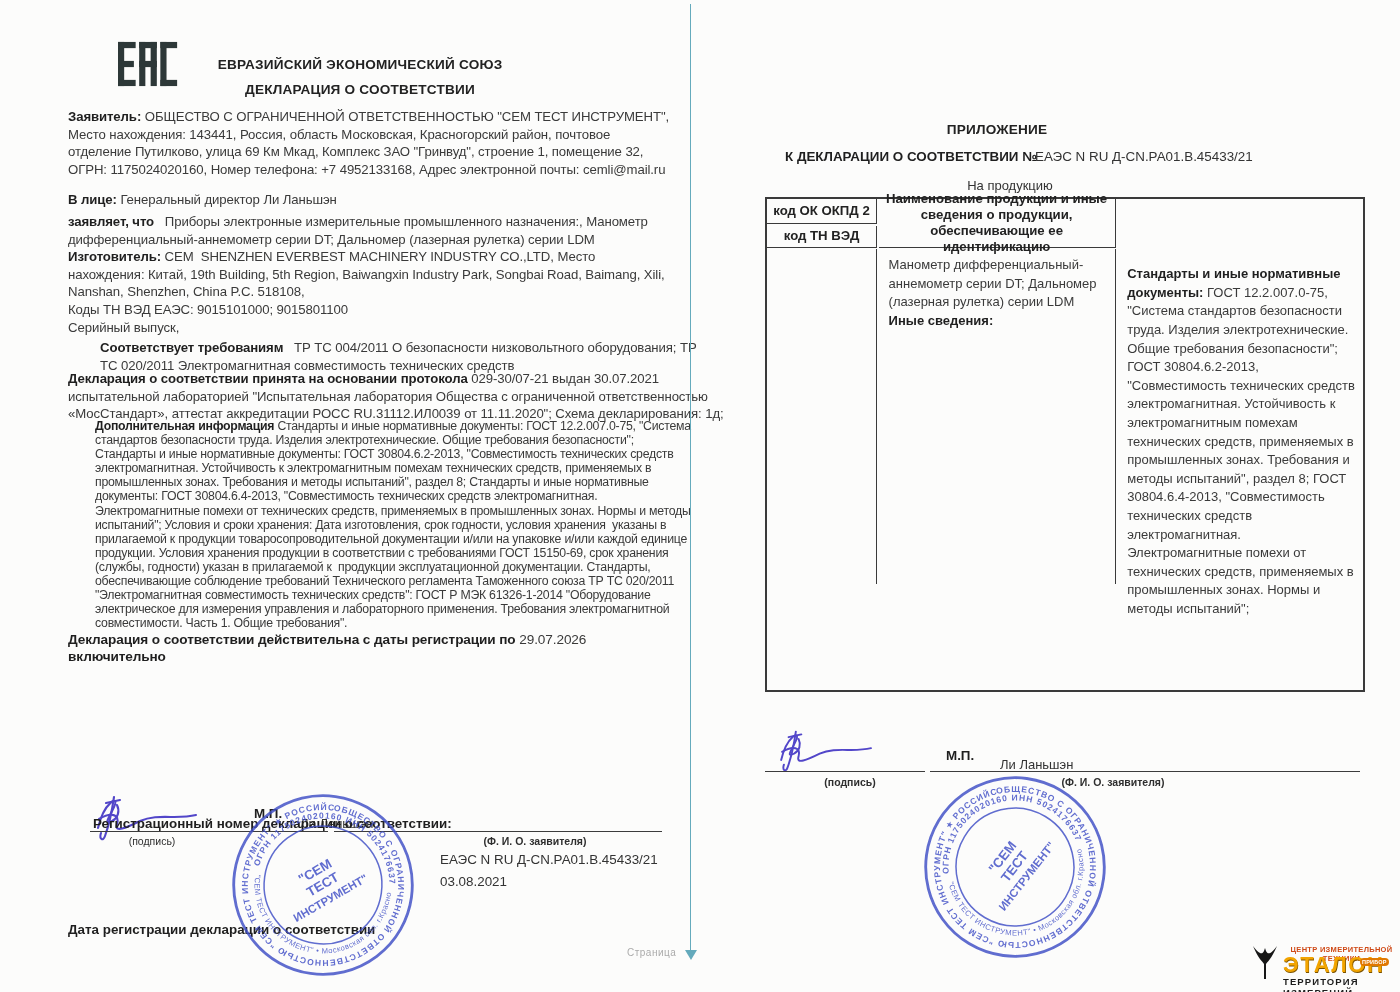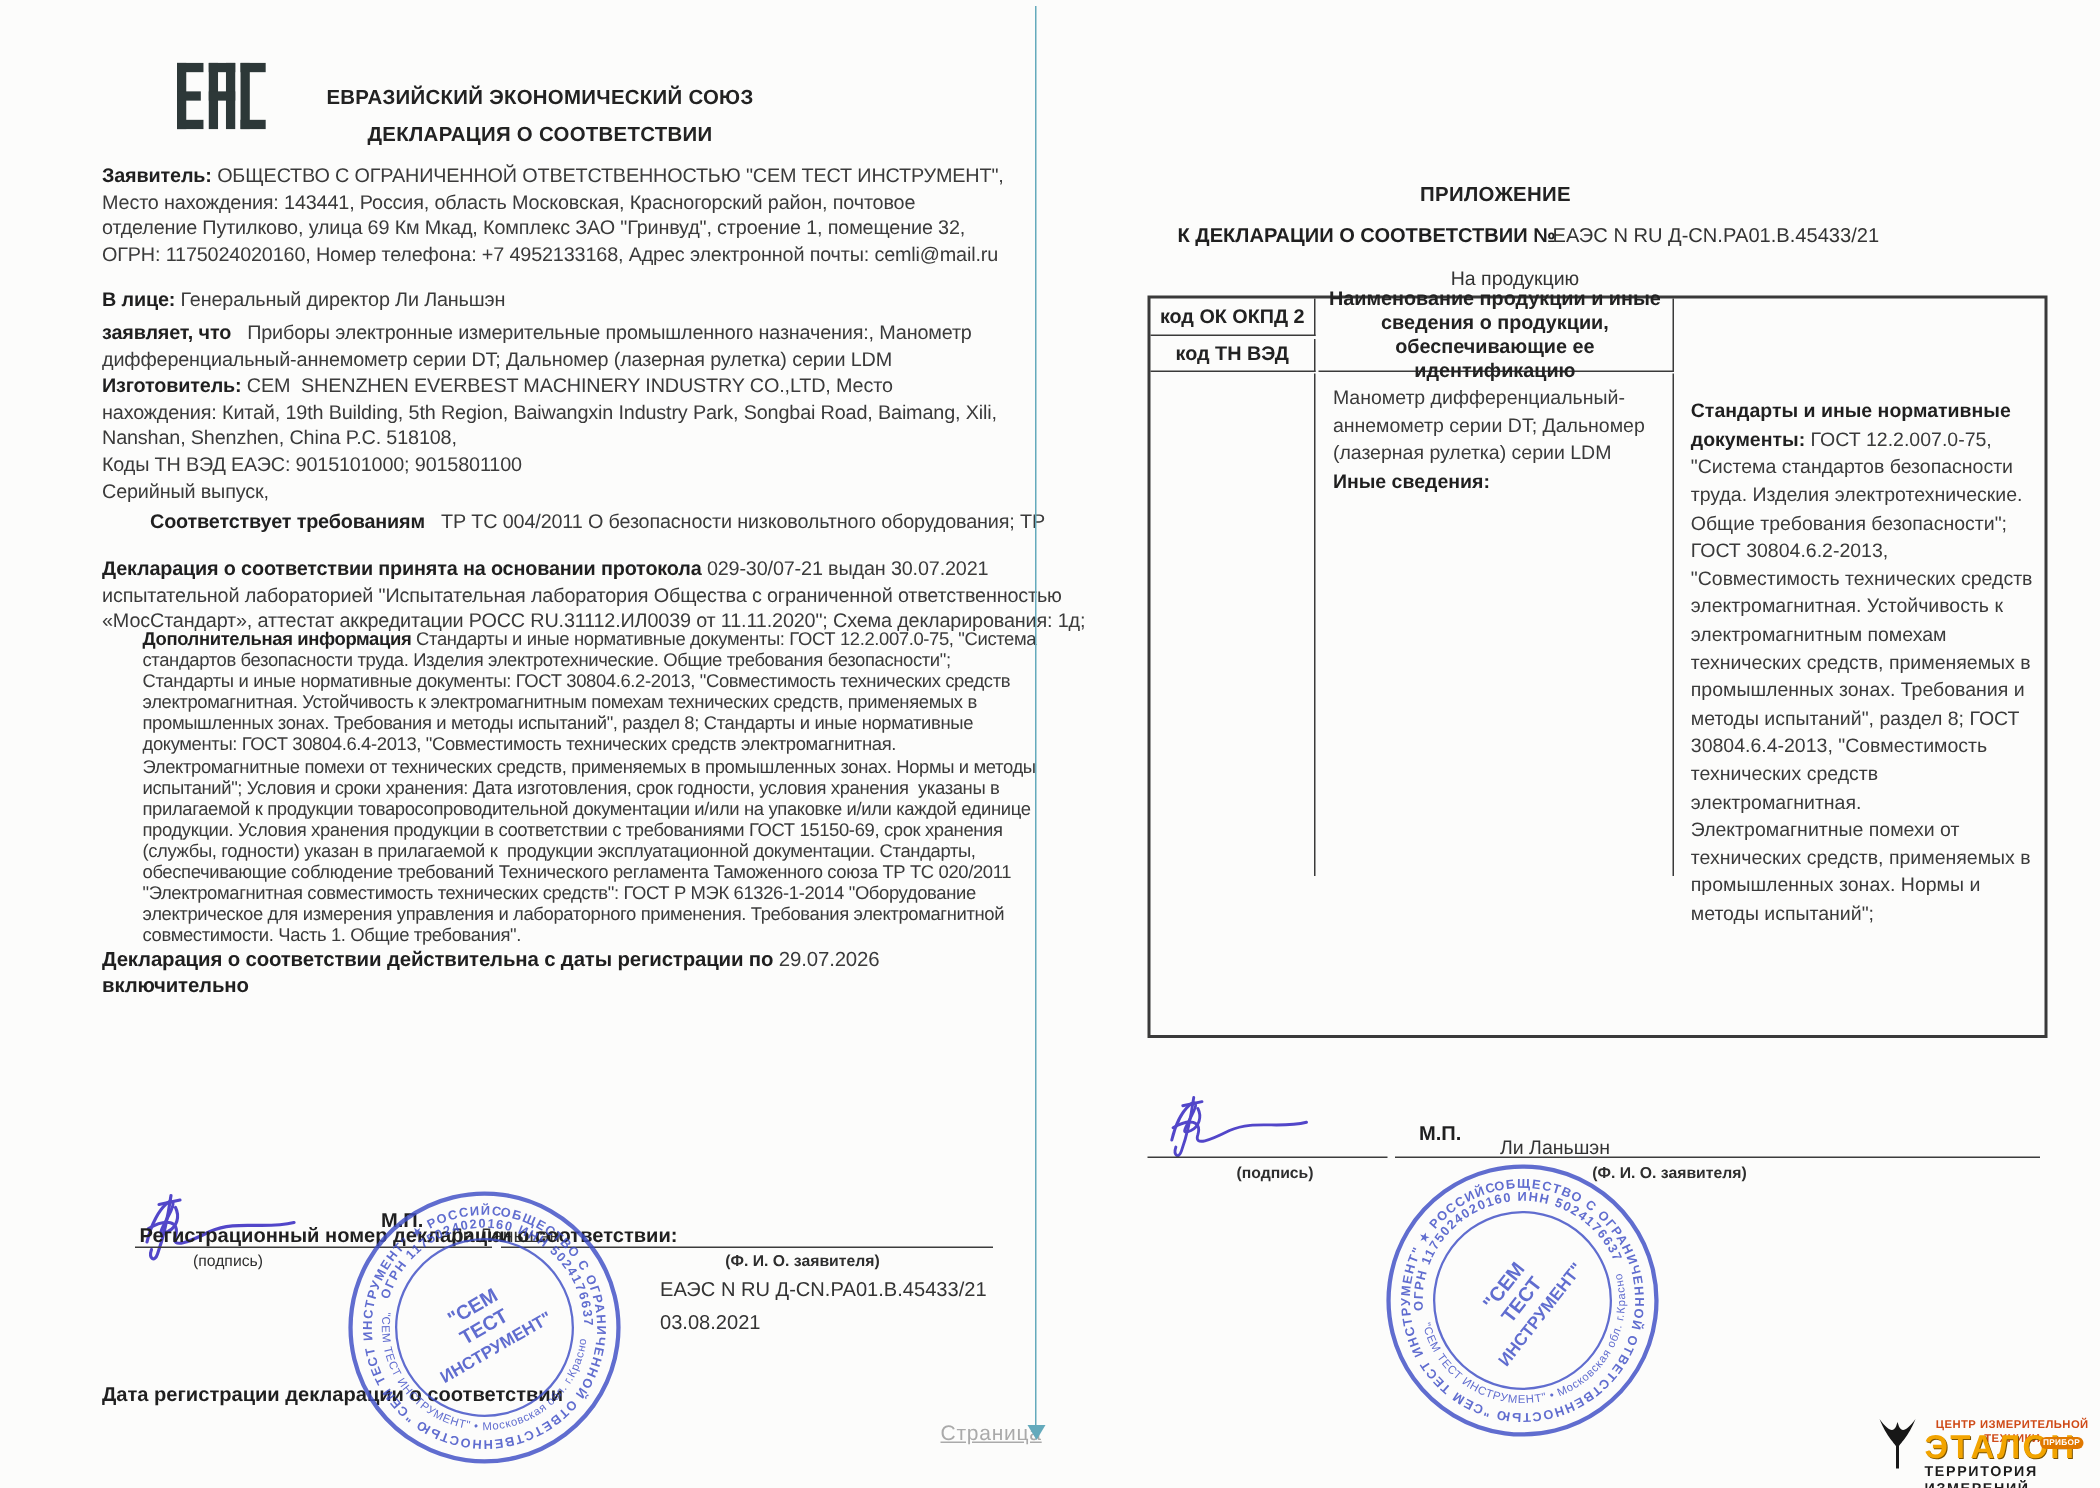--- a/index.html
+++ b/index.html
@@ -18,21 +18,21 @@
   .cell{position:absolute;box-sizing:border-box;}
   .th{display:flex;align-items:center;justify-content:center;text-align:center;
       font-weight:bold;font-size:13.2px;line-height:16px;color:#222;}
   .bd-r{border-right:1.6px solid #3a3a3a;}
   .bd-b{border-bottom:1.6px solid #3a3a3a;}
   .tdtext{font-size:13px;line-height:18.6px;color:#3a3a3a;white-space:normal;}
   .tdtext b{color:#1f1f1f;}
   .divider{position:absolute;left:690px;top:4px;height:948px;width:0;border-left:1.6px solid #64aabc;}
   .divider-arrow{position:absolute;left:684.5px;top:950px;width:0;height:0;
       border-left:6px solid transparent;border-right:6px solid transparent;border-top:10px solid #64aabc;}
-  .faint{position:absolute;font-size:14px;color:#8f8f8f;opacity:.75;letter-spacing:0.5px;text-decoration:underline;}
+  .faint{position:absolute;font-size:10px;color:#8f8f8f;opacity:.75;letter-spacing:0.5px;}
   .stamp{position:absolute;opacity:.82;}
   .etalon-top{position:absolute;font-size:7.5px;font-weight:bold;color:#cf4a17;letter-spacing:0.3px;text-align:center;}
   .etalon-name{position:absolute;font-size:22px;font-weight:bold;color:#f2a400;letter-spacing:1.5px;
       text-shadow:0.6px 0.6px 0 #7a5200;}
   .etalon-badge{position:absolute;font-size:5.5px;font-weight:bold;color:#fff;background:#e07800;
       border-radius:6px;padding:1px 2px;letter-spacing:0.2px;}
   .etalon-bottom{position:absolute;font-size:9.5px;font-weight:bold;color:#1c1c1c;letter-spacing:1.1px;}
 </style>
 </head>
 <body>
@@ -56,21 +56,21 @@
         <rect x="48" y="43" width="19" height="7"></rect>
       </g>
     </svg>
 
     <div class="hdrline" style="left:170px;top:57px;width:380px;">ЕВРАЗИЙСКИЙ ЭКОНОМИЧЕСКИЙ СОЮЗ</div>
     <div class="hdrline" style="left:170px;top:82px;width:380px;">ДЕКЛАРАЦИЯ О СООТВЕТСТВИИ</div>
 
     <div class="blk" style="left:68px;top:108px;"><b>Заявитель:</b><span> ОБЩЕСТВО С ОГРАНИЧЕННОЙ ОТВЕТСТВЕННОСТЬЮ "СЕМ ТЕСТ ИНСТРУМЕНТ",</span><br><span>Место нахождения: 143441, Россия, область Московская, Красногорский район, почтовое</span><br><span>отделение Путилково, улица 69 Км Мкад, Комплекс ЗАО "Гринвуд", строение 1, помещение 32,</span><br><span>ОГРН: 1175024020160, Номер телефона: +7 4952133168, Адрес электронной почты: cemli@mail.ru</span></div>
     <div class="blk" style="left:68px;top:191px;"><b>В лице:</b><span> Генеральный директор Ли Ланьшэн</span></div>
     <div class="blk" style="left:68px;top:213px;"><b>заявляет, что</b><span>   Приборы электронные измерительные промышленного назначения:, Манометр</span><br><span>дифференциальный-аннемометр серии DT; Дальномер (лазерная рулетка) серии LDM</span><br><b>Изготовитель:</b><span> CEM  SHENZHEN EVERBEST MACHINERY INDUSTRY CO.,LTD, Место</span><br><span>нахождения: Китай, 19th Building, 5th Region, Baiwangxin Industry Park, Songbai Road, Baimang, Xili,</span><br><span>Nanshan, Shenzhen, China P.C. 518108,</span><br><span>Коды ТН ВЭД ЕАЭС: 9015101000; 9015801100</span><br><span>Серийный выпуск,</span></div>
-    <div class="blk" style="left:68px;top:339px;margin-left:32px;"><b>Соответствует требованиям</b><span>   ТР ТС 004/2011 О безопасности низковольтного оборудования; ТР</span><br></div>
+    <div class="blk" style="left:68px;top:339px;margin-left:32px;"><b>Соответствует требованиям</b><span>   ТР ТС 004/2011 О безопасности низковольтного оборудования; ТР</span><br><span>ТС 020/2011 Электромагнитная совместимость технических средств</span></div>
     <div class="blk" style="left:68px;top:370px;"><b>Декларация о соответствии принята на основании протокола</b><span> 029-30/07-21 выдан 30.07.2021</span><br><span>испытательной лабораторией "Испытательная лаборатория Общества с ограниченной ответственностью</span><br><span>«МосСтандарт», аттестат аккредитации РОСС RU.31112.ИЛ0039 от 11.11.2020"; Схема декларирования: 1д;</span></div>
     <div class="blk tight" style="left:68px;top:419px;"><b>Дополнительная информация</b><span> Стандарты и иные нормативные документы: ГОСТ 12.2.007.0-75, "Система</span><br><span>стандартов безопасности труда. Изделия электротехнические. Общие требования безопасности";</span><br><span>Стандарты и иные нормативные документы: ГОСТ 30804.6.2-2013, "Совместимость технических средств</span><br><span>электромагнитная. Устойчивость к электромагнитным помехам технических средств, применяемых в</span><br><span>промышленных зонах. Требования и методы испытаний", раздел 8; Стандарты и иные нормативные</span><br><span>документы: ГОСТ 30804.6.4-2013, "Совместимость технических средств электромагнитная.</span><br><span>Электромагнитные помехи от технических средств, применяемых в промышленных зонах. Нормы и методы</span><br><span>испытаний"; Условия и сроки хранения: Дата изготовления, срок годности, условия хранения  указаны в</span><br><span>прилагаемой к продукции товаросопроводительной документации и/или на упаковке и/или каждой единице</span><br><span>продукции. Условия хранения продукции в соответствии с требованиями ГОСТ 15150-69, срок хранения</span><br><span>(службы, годности) указан в прилагаемой к  продукции эксплуатационной документации. Стандарты,</span><br><span>обеспечивающие соблюдение требований Технического регламента Таможенного союза ТР ТС 020/2011</span><br><span>"Электромагнитная совместимость технических средств": ГОСТ Р МЭК 61326-1-2014 "Оборудование</span><br><span>электрическое для измерения управления и лабораторного применения. Требования электромагнитной</span><br><span>совместимости. Часть 1. Общие требования".</span></div>
     <div class="blk" style="left:68px;top:631px;font-size:13.6px;line-height:17px;"><b>Декларация о соответствии действительна с даты регистрации по</b><span> 29.07.2026</span><br><b>включительно</b></div>
 
     <svg class="abs" style="left:88px;top:792px;" width="120" height="50" viewBox="0 0 120 50">
       <g fill="none" stroke="#5246c9" stroke-width="2.1" stroke-linecap="round">
         <path d="M10,36 C16,10 32,2 26,15 C21,26 15,33 24,29 C30,26 32,19 29,13"></path>
         <path d="M18,11 L32,8"></path>
         <path d="M26,5 C24,19 21,33 17,44 C15,50 11,47 13,41"></path>
         <path d="M11,27 C23,20 32,22 29,32 C26,41 38,36 52,29 C70,21 88,28 108,23"></path>

